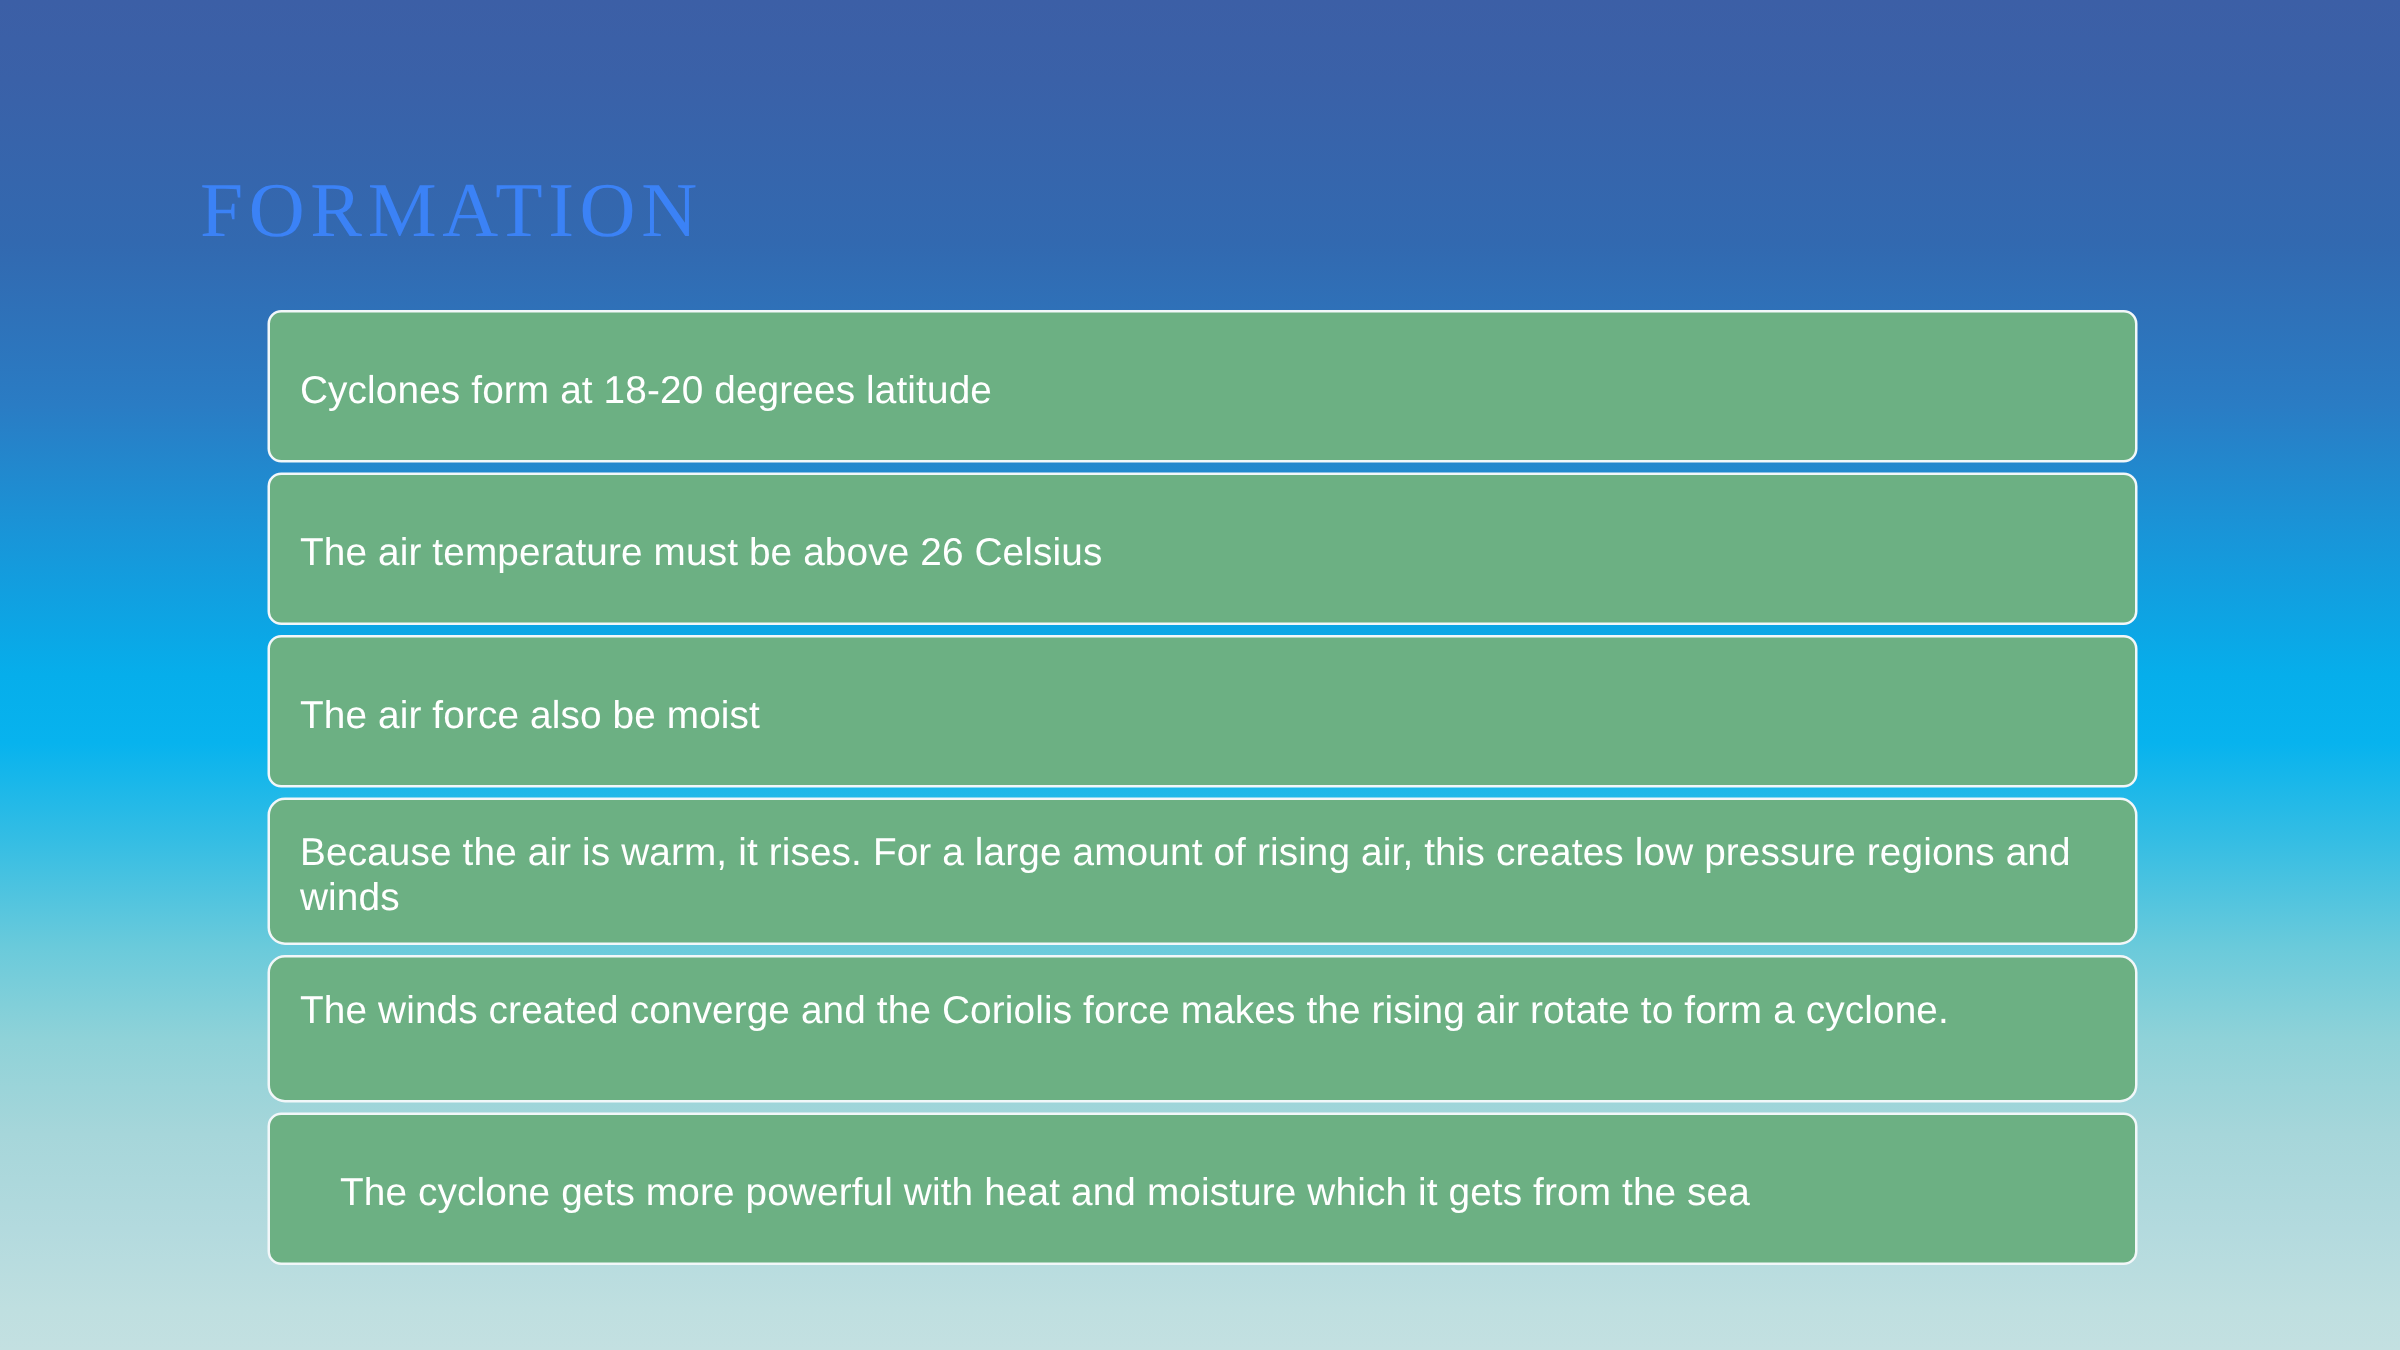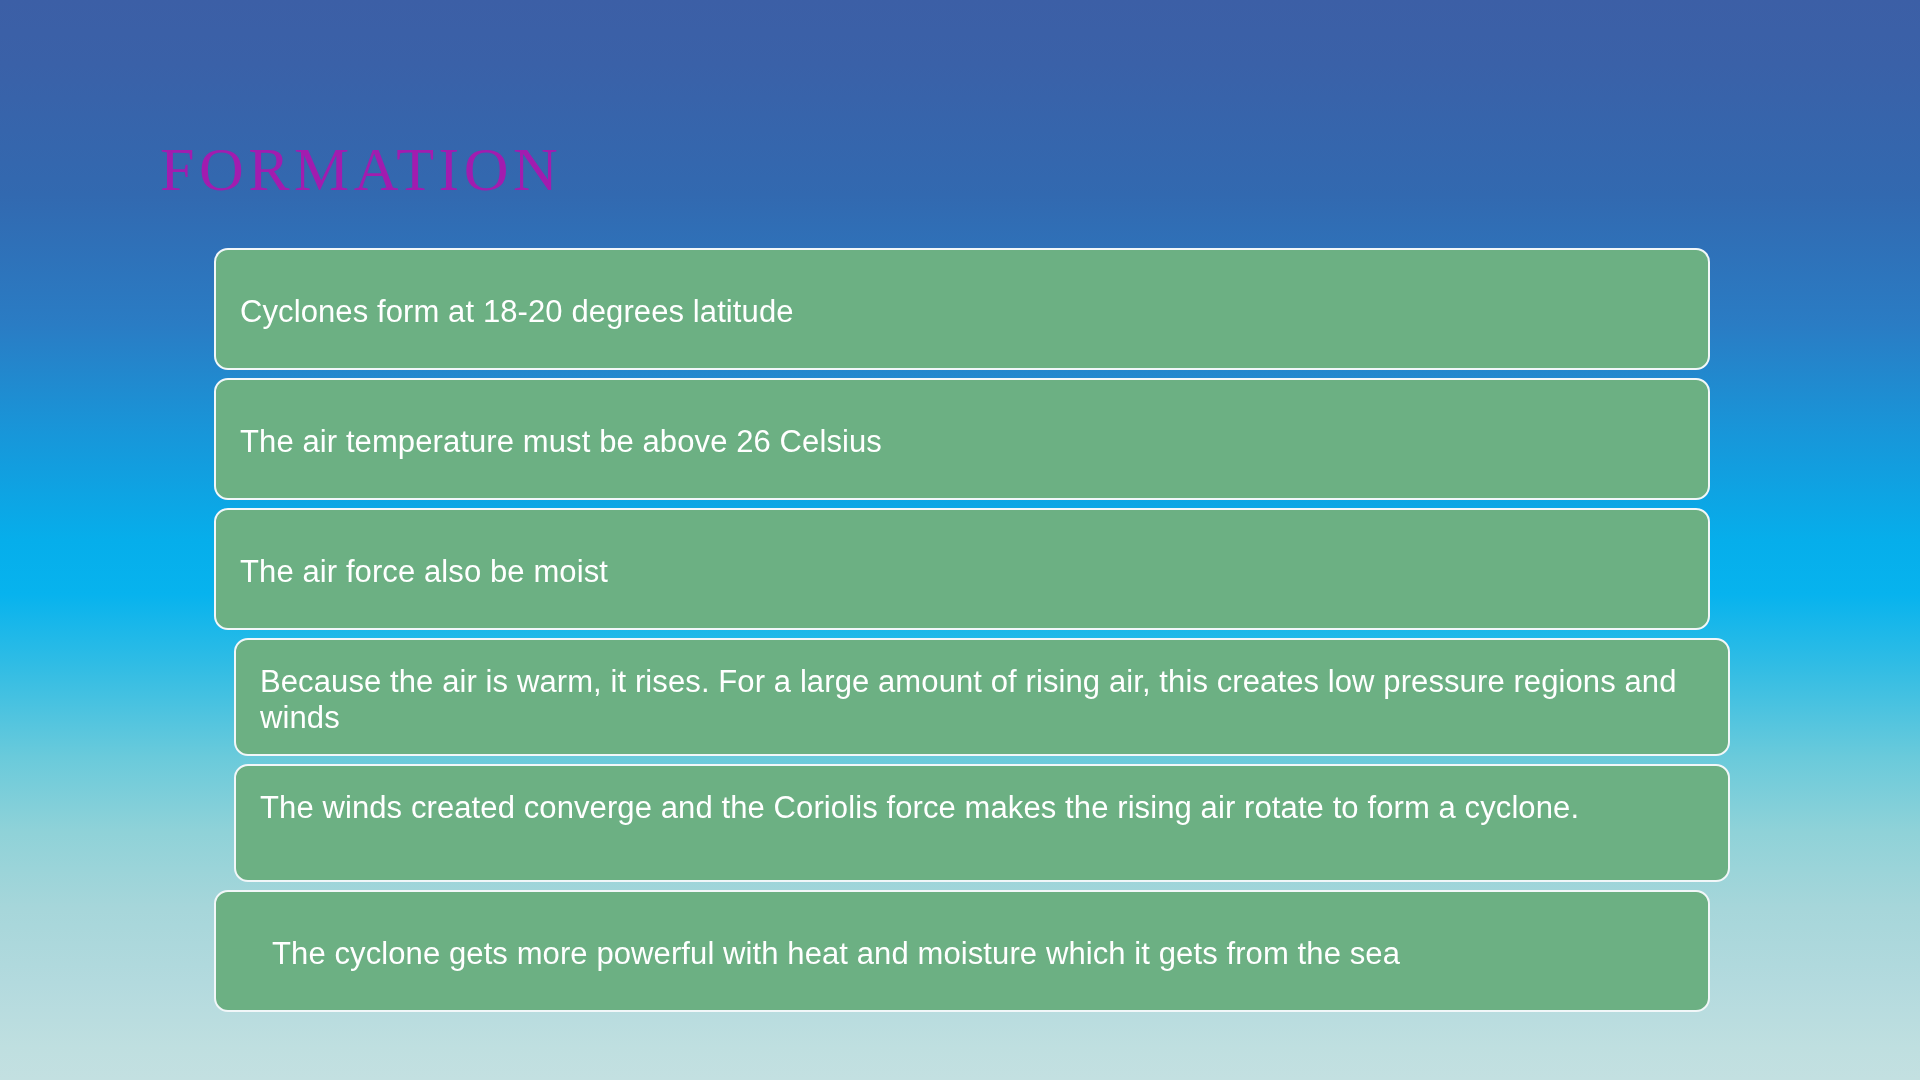--- a/index.html
+++ b/index.html
@@ -38,21 +38,21 @@
 
   
   .slide-title {
     position: absolute;
     left: 160px;
     top: 138px;
     font-family: "Liberation Serif", serif;
     font-size: 62px;
     font-weight: 400;
     letter-spacing: 4.5px;
-    color: #a21caf;
+    color: #3b82f6;
     line-height: 1;
     white-space: nowrap;
   }
 
   
   .process-list {
     position: absolute;
     left: 214px;
     top: 248px;
     width: 1496px;
@@ -64,22 +64,22 @@
     background: #6cb083;
     border: 2px solid #f2f7f9;
     border-radius: 14px;
     margin-bottom: 8px;
     display: flex;
     align-items: flex-start;
   }
 
   .process-item:last-child { margin-bottom: 0; padding-left: 32px; }
 
-  .process-item.one-line { height: 122px; }
-  .process-item.two-line { height: 118px; margin-left: 20px; }
+  .process-item.one-line { height: 122px; border-radius: 11px; }
+  .process-item.two-line { height: 118px; }
 
   .process-text {
     color: #ffffff;
     font-size: 31px;
     font-weight: 400;
     line-height: 1.17;
     letter-spacing: 0.1px;
     padding: 0 24px;
     width: 100%;
   }

